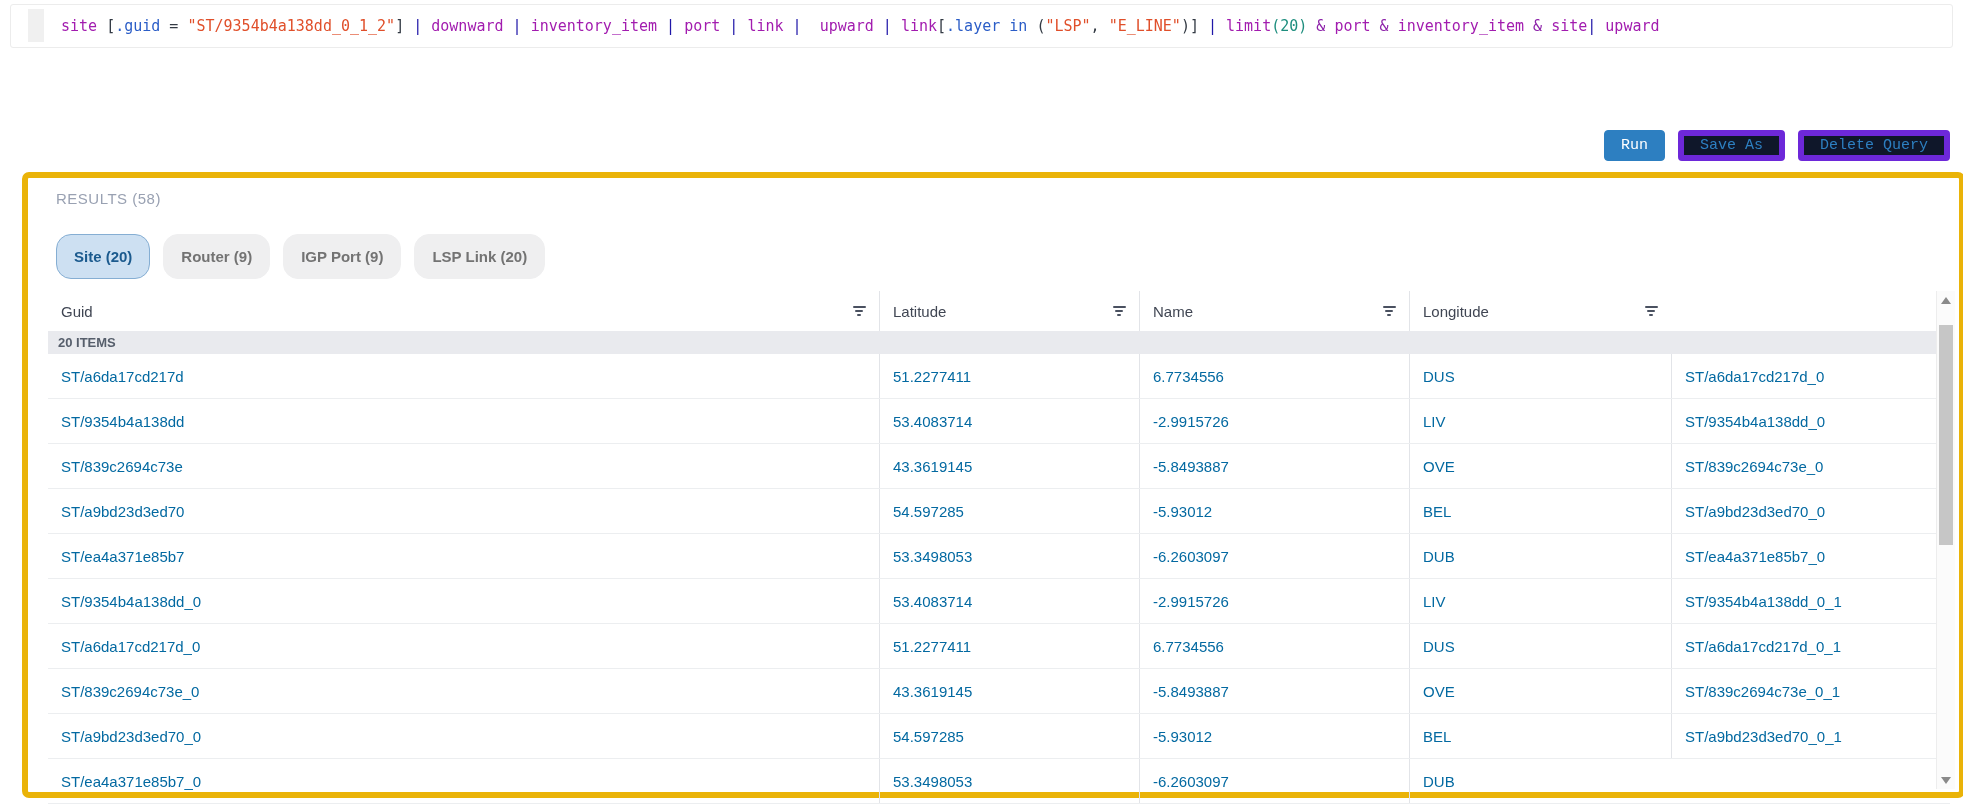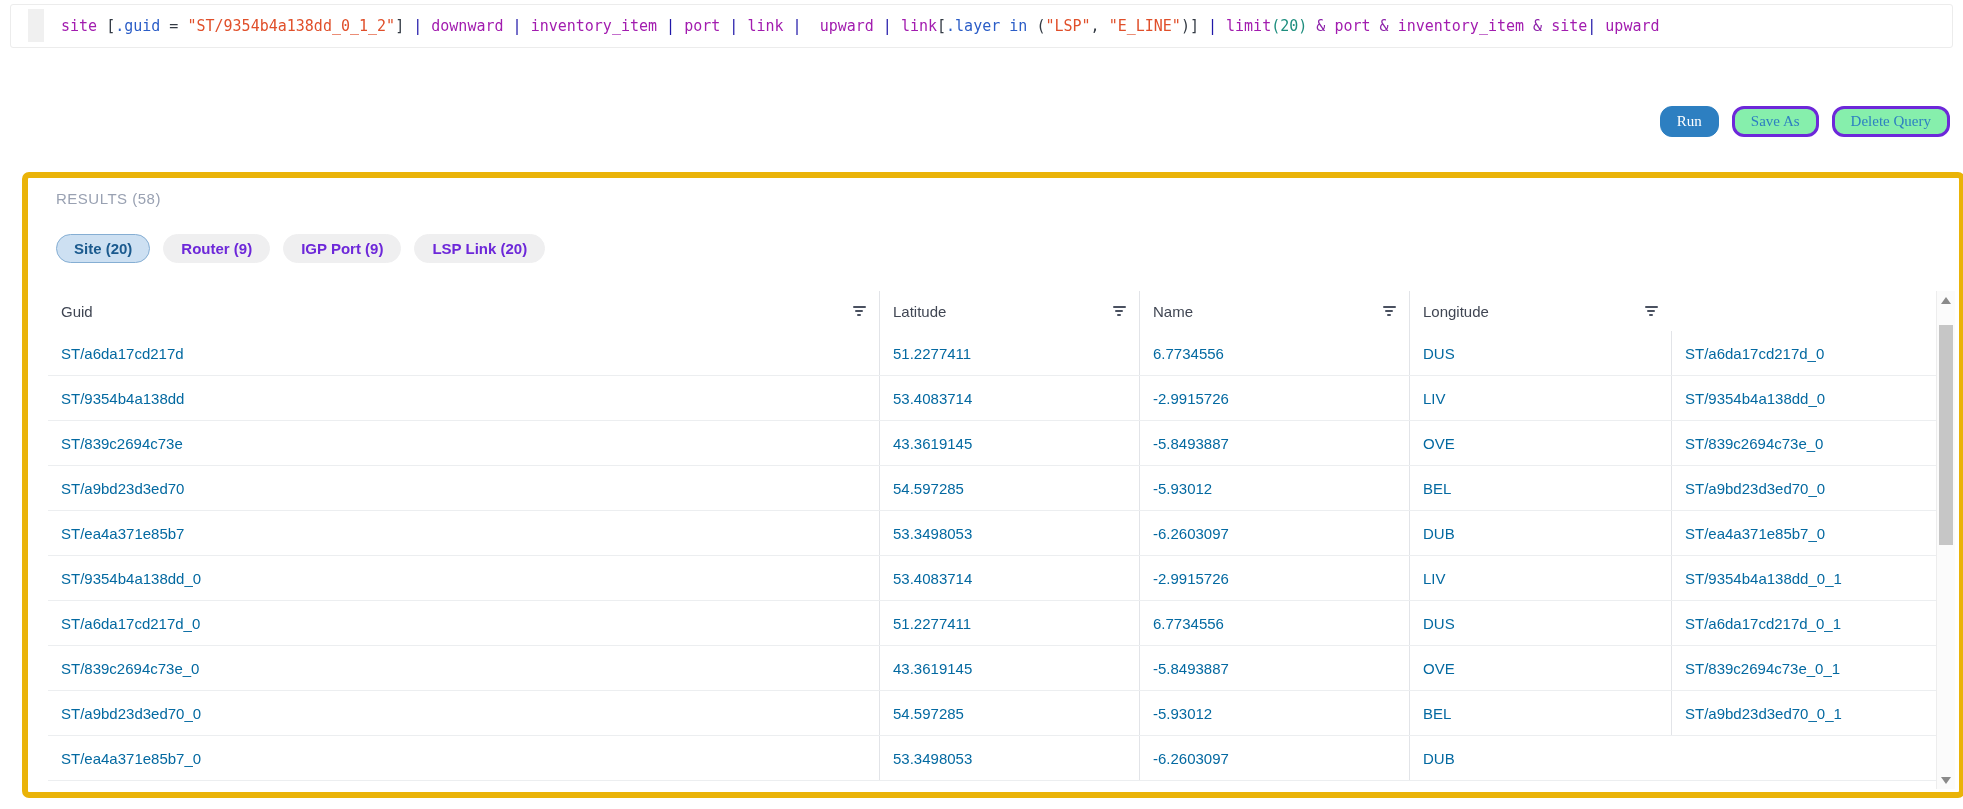--- a/index.html
+++ b/index.html
@@ -16,34 +16,34 @@
   .tok-prop{color:#2b5dc7;}
   .tok-str{color:#e04f2a;}
   .tok-num{color:#1e8e7e;}
   .tok-amp{color:#8e24aa;}
   .tok-pun{color:#333a44;}
   .tok-pipe{color:#2017a8;}
 
   
   .toolbar{position:absolute;top:106px;right:13px;display:flex;gap:13px;}
   .btn{height:31px;display:inline-flex;align-items:center;justify-content:center;
-       padding:0 16px;font-size:15px;border-radius:12px;cursor:pointer;box-sizing:border-box;
-       font-family:Liberation Serif, serif;}
+       padding:0 16px;font-size:15px;border-radius:4px;cursor:pointer;box-sizing:border-box;
+       font-family:Liberation Mono, monospace;margin-top:24px;}
   .btn-primary{background:#2d7fc1;border:1px solid #2d7fc1;color:#fff;}
-  .btn-outline{background:#86efac;border:3px solid #6d28d9;color:#2d7fc1;}
+  .btn-outline{background:#0f172a;border:6px solid #6d28d9;color:#2d7fc1;}
 
   
   .results-panel{position:absolute;left:22px;top:172px;width:1943px;height:626px;
                  background:#fff;border:6px solid #eab308;border-radius:7px;box-sizing:border-box;text-align:center;}
   .results-title{position:absolute;left:28px;top:12px;font-size:15px;color:#99a1b2;letter-spacing:.5px;}
   .tabs{position:absolute;left:28px;top:56px;display:flex;gap:13px;}
-  .chip{height:29px;display:inline-flex;align-items:center;padding:0 17px;border-radius:15px;
+  .chip{height:45px;display:inline-flex;align-items:center;padding:0 17px;border-radius:15px;
         font-size:15px;font-weight:700;box-sizing:border-box;cursor:pointer;}
   .chip.active{background:#cde0f2;border:1px solid #85aed3;color:#1b5a8e;}
-  .chip.inactive{background:#efeff0;border:1px solid #efeff0;color:#6d28d9;}
+  .chip.inactive{background:#efeff0;border:1px solid #efeff0;color:#737373;}
 
   
   .table{position:absolute;left:20px;top:113px;width:1902px;}
   .trow{display:grid;grid-template-columns:831px 260px 270px 262px 1fr;}
   .thead{height:40px;}
   .thead .hcell{display:flex;align-items:center;justify-content:space-between;
                 padding:0 13px;font-size:15px;color:#404653;box-sizing:border-box;}
   .hcell+.hcell,.dcell+.dcell{border-left:1px solid #e2e4e8;}
   .filter-icon{display:flex;flex-direction:column;align-items:center;gap:2px;width:14px;}
   .filter-icon i{display:block;height:2px;background:#4a5160;border-radius:1px;}
@@ -122,20 +122,23 @@
           </div>
           <div class="hcell">
             <span>Longitude</span>
             <span class="filter-icon">
               <i></i>
               <i></i>
               <i></i>
             </span>
           </div>
         </div>
+      <div class="group-row">
+        <span>20 ITEMS</span>
+      </div>
       <div id="tbody">
           <div class="trow drow">
             <div class="dcell">ST/a6da17cd217d</div>
             <div class="dcell">51.2277411</div>
             <div class="dcell">6.7734556</div>
             <div class="dcell">DUS</div>
             <div class="dcell">ST/a6da17cd217d_0</div>
           </div>
           <div class="trow drow">
             <div class="dcell">ST/9354b4a138dd</div>

